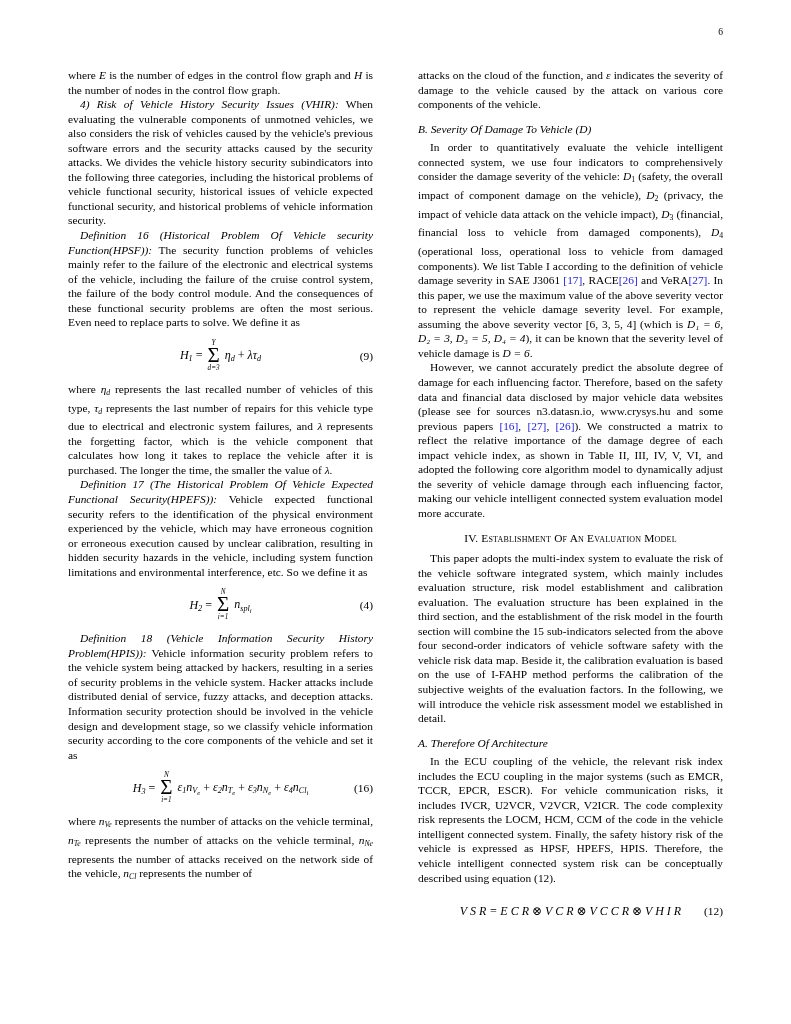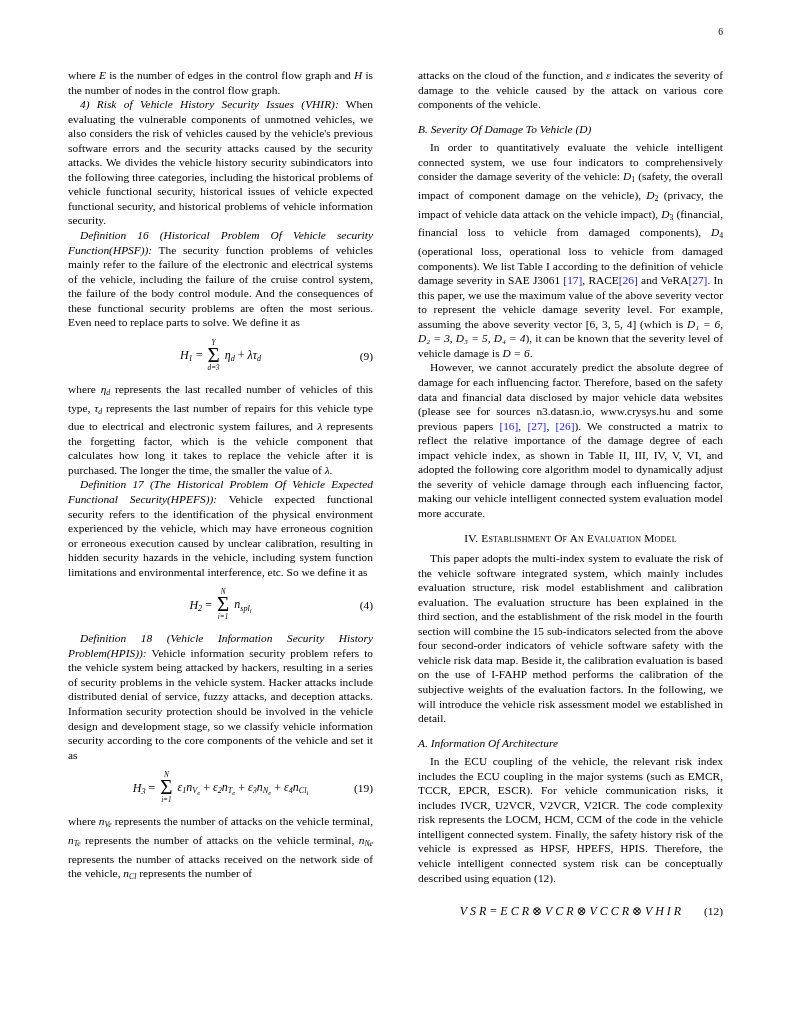--- a/index.html
+++ b/index.html
@@ -192,42 +192,42 @@
             <span class="lim bot">i=1</span>
           </span>
           <span><span>ε</span><sub>1</sub><span>n</span><sub><span>V</span><sub><span>e</span></sub></sub></span>
           <span class="up">+</span>
           <span><span>ε</span><sub>2</sub><span>n</span><sub><span>T</span><sub><span>e</span></sub></sub></span>
           <span class="up">+</span>
           <span><span>ε</span><sub>3</sub><span>n</span><sub><span>N</span><sub><span>e</span></sub></sub></span>
           <span class="up">+</span>
           <span><span>ε</span><sub>4</sub><span>n</span><sub><span>Cl</span><sub><span>i</span></sub></sub></span>
         </span>
-        <span class="eq-num">(19)</span>
+        <span class="eq-num">(16)</span>
       </div>
 
       <p class="noindent"><span>where </span><span class="mathvar"><span>n</span><sub>Ve</sub></span><span> represents the number of attacks on the vehicle terminal, </span><span class="mathvar"><span>n</span><sub>Te</sub></span><span> represents the number of attacks on the vehicle terminal, </span><span class="mathvar"><span>n</span><sub>Ne</sub></span><span> represents the number of attacks received on the network side of the vehicle, </span><span class="mathvar"><span>n</span><sub>Cl</sub></span><span> represents the number of</span></p>
 
     </div>
 
     <div class="col">
 
       <p class="noindent"><span>attacks on the cloud of the function, and </span><span class="mathvar">ε</span><span> indicates the severity of damage to the vehicle caused by the attack on various core components of the vehicle.</span></p>
 
       <p class="sub-head">B.  Severity Of Damage To Vehicle (D)</p>
 
       <p class="indent"><span>In order to quantitatively evaluate the vehicle intelligent connected system, we use four indicators to comprehensively consider the damage severity of the vehicle: </span><span class="mathvar"><span>D</span><sub class="up">1</sub></span><span> (safety, the overall impact of component damage on the vehicle), </span><span class="mathvar"><span>D</span><sub class="up">2</sub></span><span> (privacy, the impact of vehicle data attack on the vehicle impact), </span><span class="mathvar"><span>D</span><sub class="up">3</sub></span><span> (financial, financial loss to vehicle from damaged components), </span><span class="mathvar"><span>D</span><sub class="up">4</sub></span><span> (operational loss, operational loss to vehicle from damaged components). We list Table I according to the definition of vehicle damage severity in SAE J3061 </span><span class="cite">[17]</span><span>, RACE</span><span class="cite">[26]</span><span> and VeRA</span><span class="cite">[27]</span><span>. In this paper, we use the maximum value of the above severity vector to represent the vehicle damage severity level. For example, assuming the above severity vector [6, 3, 5, 4] (which is </span><span class="mathvar">D₁ = 6, D₂ = 3, D₃ = 5, D₄ = 4</span><span>), it can be known that the severity level of vehicle damage is </span><span class="mathvar">D = 6</span><span>.</span></p>
 
       <p class="indent"><span>However, we cannot accurately predict the absolute degree of damage for each influencing factor. Therefore, based on the safety data and financial data disclosed by major vehicle data websites (please see for sources n3.datasn.io, www.crysys.hu and some previous papers </span><span class="cite">[16]</span><span>, </span><span class="cite">[27]</span><span>, </span><span class="cite">[26]</span><span>). We constructed a matrix to reflect the relative importance of the damage degree of each impact vehicle index, as shown in Table II, III, IV, V, VI, and adopted the following core algorithm model to dynamically adjust the severity of vehicle damage through each influencing factor, making our vehicle intelligent connected system evaluation model more accurate.</span></p>
 
       <p class="sec-head">IV.  Establishment Of An Evaluation Model</p>
 
       <p class="indent">This paper adopts the multi-index system to evaluate the risk of the vehicle software integrated system, which mainly includes evaluation structure, risk model establishment and calibration evaluation. The evaluation structure has been explained in the third section, and the establishment of the risk model in the fourth section will combine the 15 sub-indicators selected from the above four second-order indicators of vehicle software safety with the vehicle risk data map. Beside it, the calibration evaluation is based on the use of I-FAHP method performs the calibration of the subjective weights of the evaluation factors. In the following, we will introduce the vehicle risk assessment model we established in detail.</p>
 
-      <p class="sub-head">A.  Information Of Architecture</p>
+      <p class="sub-head">A.  Therefore Of Architecture</p>
 
       <p class="indent">In the ECU coupling of the vehicle, the relevant risk index includes the ECU coupling in the major systems (such as EMCR, TCCR, EPCR, ESCR). For vehicle communication risks, it includes IVCR, U2VCR, V2VCR, V2ICR. The code complexity risk represents the LOCM, HCM, CCM of the code in the vehicle intelligent connected system. Finally, the safety history risk of the vehicle is expressed as HPSF, HPEFS, HPIS. Therefore, the vehicle intelligent connected system risk can be conceptually described using equation (12).</p>
 
       <div class="eq-block">
         <span class="eq-body">V S R  =  E C R ⊗ V C R ⊗ V C C R ⊗ V H I R</span>
         <span class="eq-num">(12)</span>
       </div>
 
     </div>
   </div>

